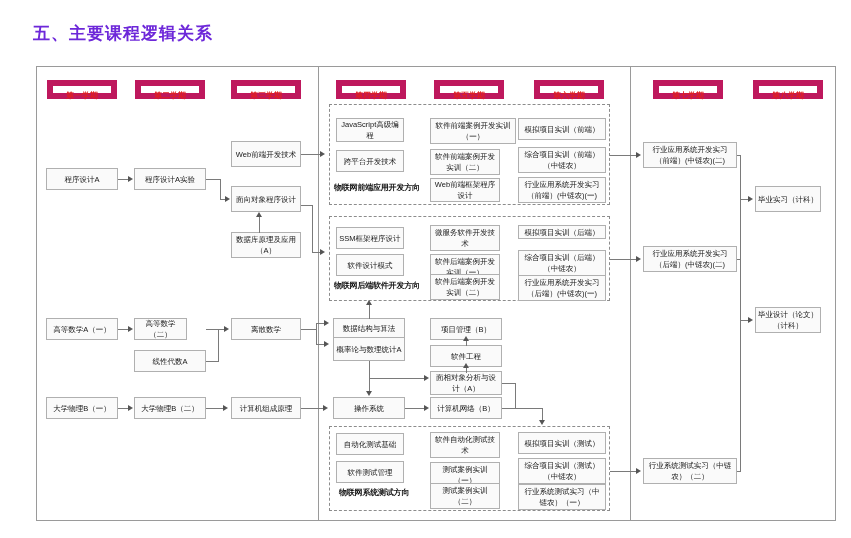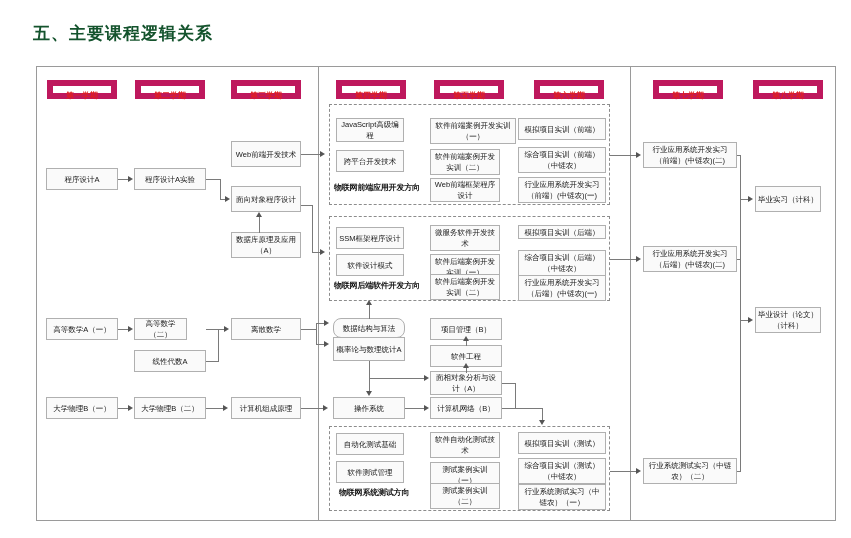--- a/index.html
+++ b/index.html
@@ -5,21 +5,21 @@
   html,body{margin:0;padding:0;background:#ffffff;}
   body{
     width:851px;height:538px;overflow:hidden;
     font-family:"Liberation Sans","DejaVu Sans",sans-serif;
     color:#1a1a1a;
   }
   #page{position:relative;width:851px;height:538px;}
 
   .page-title{
     position:absolute;left:33px;top:22px;
-    font-size:17px;font-weight:bold;letter-spacing:1px;color:#14532d;
+    font-size:17px;font-weight:bold;letter-spacing:1px;color:#6d28d9;
     white-space:nowrap;
   }
 
   
   .frame{
     position:absolute;left:36px;top:66px;width:800px;height:455px;
     border:1px solid #9a9a9a;background:#fff;box-sizing:border-box;
   }
   .vdiv{position:absolute;top:0;width:0;border-left:1px solid #9a9a9a;height:100%;}
 
@@ -161,21 +161,21 @@
   <div class="ln lnh" style="left:301px;top:329px;width:16px;"></div>
   <div class="ln lnv" style="left:316px;top:323px;height:22px;"></div>
   <div class="ln lnh" style="left:316px;top:323px;width:9px;"></div>
   <div class="ar ar-r" style="left:324px;top:319.8px;"></div>
   <div class="ln lnh" style="left:316px;top:344px;width:9px;"></div>
   <div class="ar ar-r" style="left:324px;top:340.8px;"></div>
 
   <div class="ln lnh" style="left:301px;top:408px;width:23px;"></div>
   <div class="ar ar-r" style="left:323px;top:404.8px;"></div>
 
-  <div class="box" style="left:333px;top:318px;width:72px;height:20px;border-radius:8px;">
+  <div class="box" style="left:333px;top:318px;width:72px;height:20px;">
     <span>数据结构与算法</span>
   </div>
   <div class="box" style="left:333px;top:337px;width:72px;height:24px;">
     <span>概率论与数理统计A</span>
   </div>
   <div class="box" style="left:333px;top:397px;width:72px;height:22px;">
     <span>操作系统</span>
   </div>
 
   <div class="ln lnv" style="left:369px;top:305px;height:14px;"></div>

